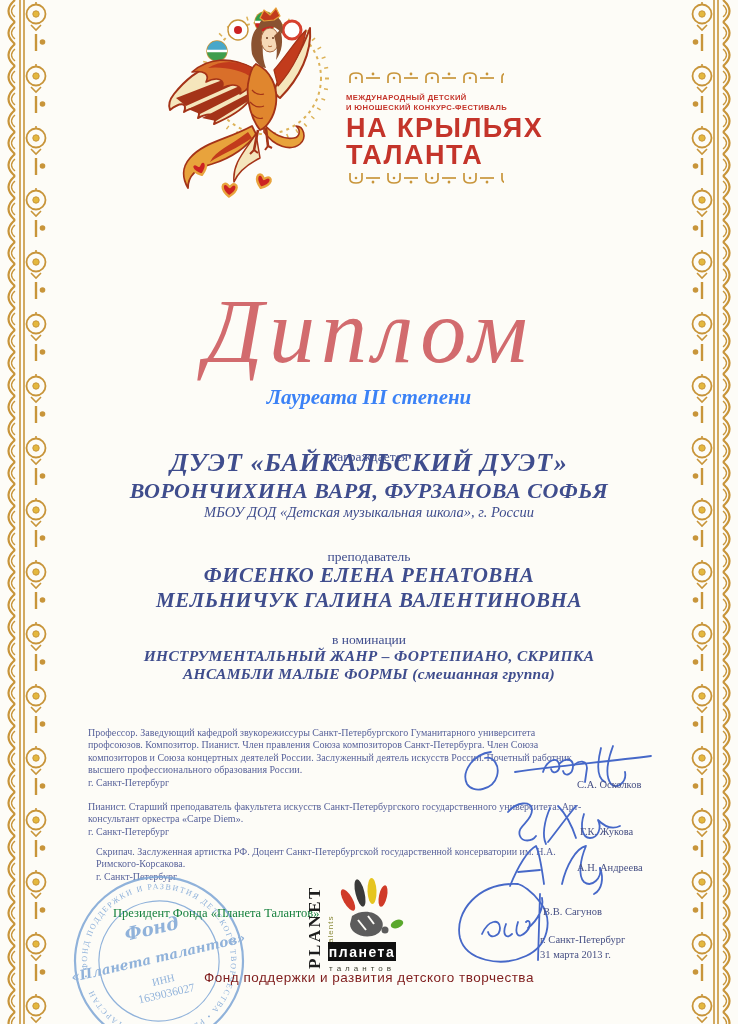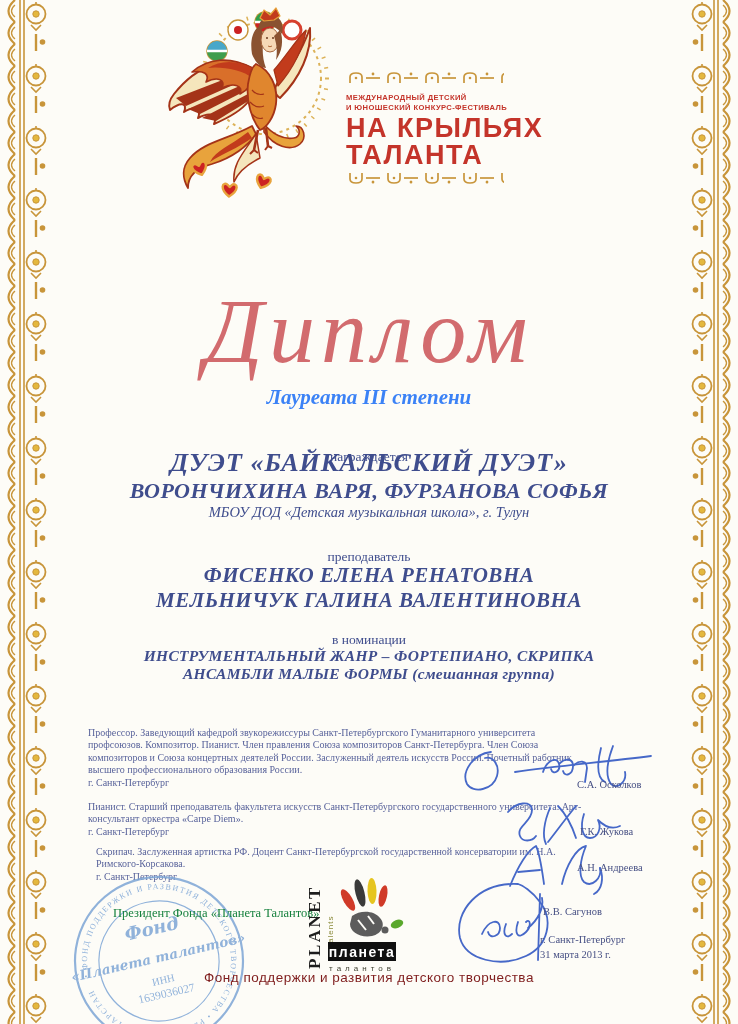--- a/index.html
+++ b/index.html
@@ -167,21 +167,21 @@
     <rect width="158" height="13" fill="url(#archPat)"></rect>
   </svg>
 </div>
 
 <div class="title">Диплом</div>
 <div class="subtitle">Лауреата III степени</div>
 
 <div class="c-line lbl" style="top:433px;margin-top:16px;">награждается</div>
 <div class="c-line big1" style="top:448px;">ДУЭТ «БАЙКАЛЬСКИЙ ДУЭТ»</div>
 <div class="c-line big2" style="top:478px;">ВОРОНЧИХИНА ВАРЯ, ФУРЗАНОВА СОФЬЯ</div>
-<div class="c-line schl" style="top:504px;">МБОУ ДОД «Детская музыкальная школа», г. Тулун</div>
+<div class="c-line schl" style="top:504px;">МБОУ ДОД «Детская музыкальная школа», г. России</div>
 
 <div class="c-line lbl" style="top:549px;">преподаватель</div>
 <div class="c-line big3" style="top:563px;font-style:italic;">ФИСЕНКО ЕЛЕНА РЕНАТОВНА</div>
 <div class="c-line big3" style="top:588px;">МЕЛЬНИЧУК ГАЛИНА ВАЛЕНТИНОВНА</div>
 
 <div class="c-line lbl" style="top:632px;">в номинации</div>
 <div class="c-line nom" style="top:647px;">ИНСТРУМЕНТАЛЬНЫЙ ЖАНР – ФОРТЕПИАНО, СКРИПКА</div>
 <div class="c-line nom" style="top:665px;">АНСАМБЛИ МАЛЫЕ ФОРМЫ (смешанная группа)</div>
 
 <div class="jury" style="top:727px;">

